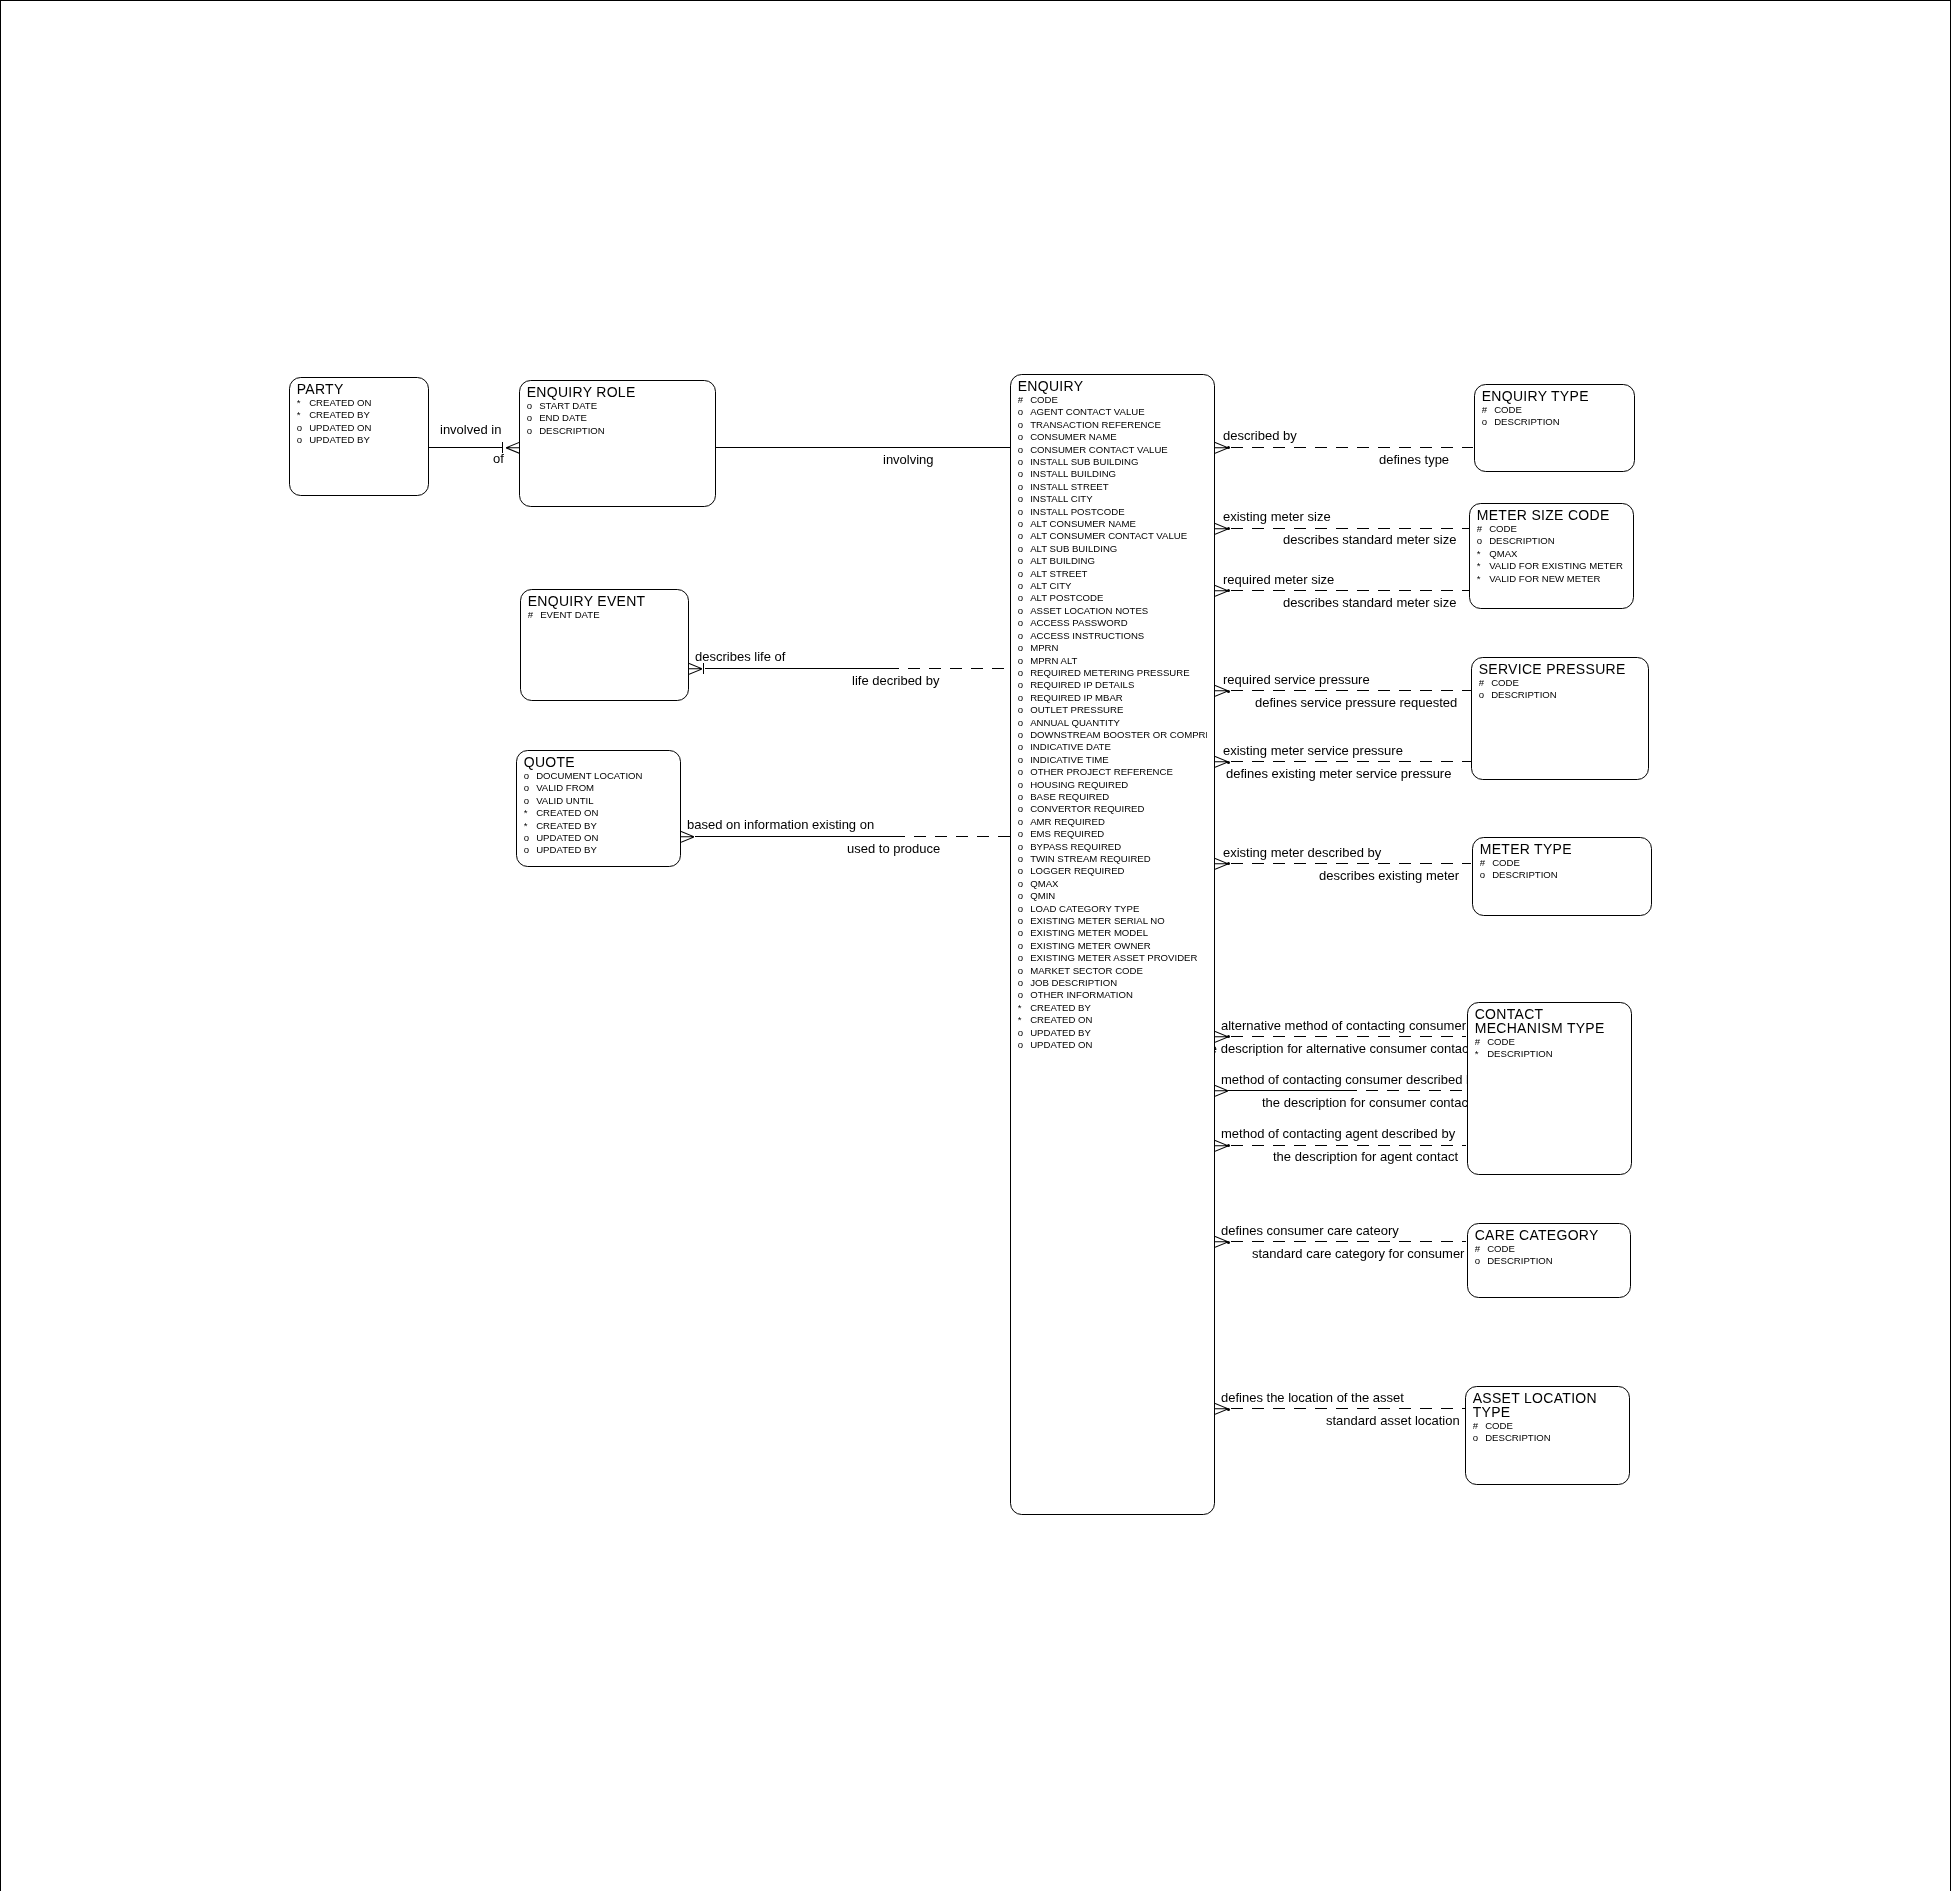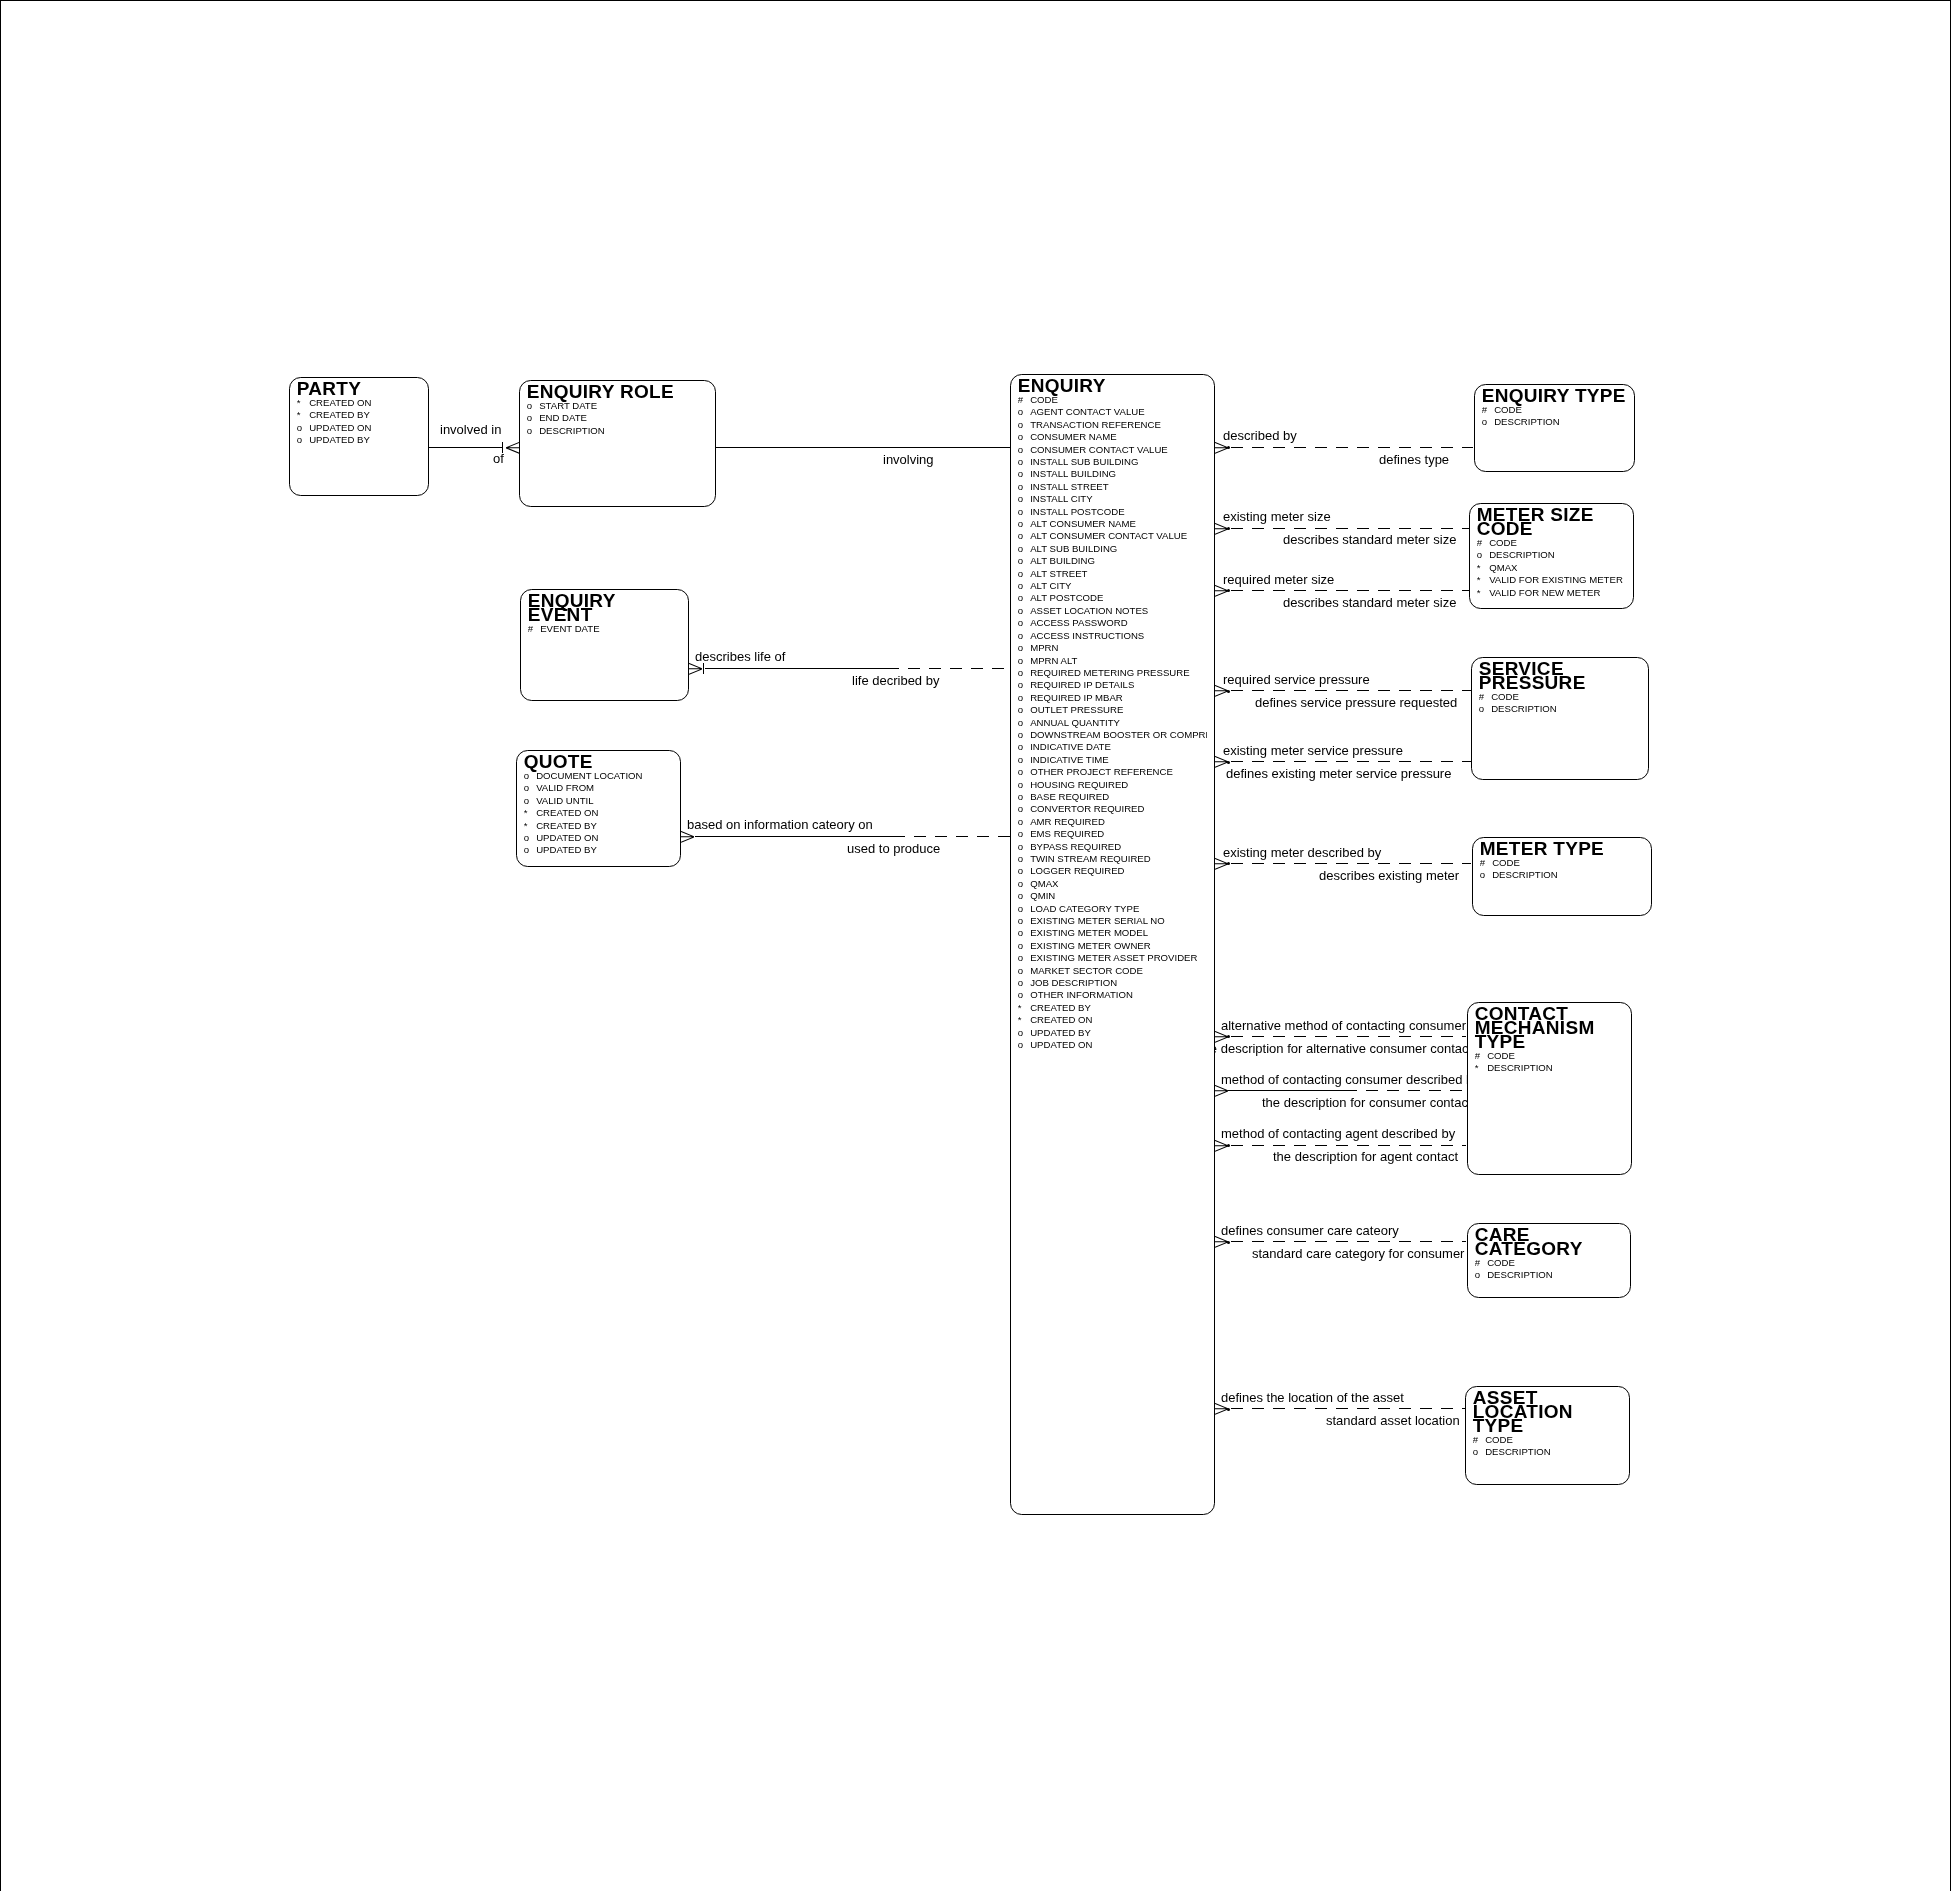--- a/index.html
+++ b/index.html
@@ -7,21 +7,21 @@
     width:1951px;height:1892px;position:relative;overflow:hidden;
     font-family:"Liberation Sans", sans-serif;color:#000;
   }
   .frame{position:absolute;inset:0;border:1.7px solid #000;pointer-events:none;}
   
   .ent{
     position:absolute;box-sizing:border-box;background:#fff;
     border:1.3px solid #000;border-radius:11.7px;padding:4.2px 6.7px 3.3px 6.7px;
   }
   .ent h3{
-    margin:0 0 0.8px 0;font-size:19px;font-weight:700;letter-spacing:0.3px;line-height:14px;
+    margin:0 0 0.8px 0;font-size:14px;font-weight:400;letter-spacing:0.3px;line-height:14px;
   }
   .attr{display:flex;font-size:9.6px;line-height:12.4px;white-space:nowrap;overflow:hidden;}
   .attr .m{width:12.5px;flex:none;}
   
   .seg{position:absolute;height:1.3px;background:#000;}
   .dseg{position:absolute;height:1.3px;
         background:repeating-linear-gradient(90deg,#000 0 11.7px,transparent 11.7px 21px);}
   .bar{position:absolute;width:1.3px;height:11px;background:#000;}
   .dot{position:absolute;width:3.3px;height:3.3px;border-radius:50%;background:#000;}
   .crow{position:absolute;}
@@ -62,21 +62,21 @@
   <div class="lab" style="left:695px;top:650px">describes life of</div>
   <div class="lab" style="left:852px;top:674px">life decribed by</div>
 </div>
 
 <div>
   <svg class="crow" style="left:681px;top:831px" width="13.4" height="11.7" viewBox="0 0 16 14">
       <path d="M16 7 L0 0.5 M16 7 L0 7 M16 7 L0 13.5" stroke="#000" stroke-width="1.2" fill="none"></path>
     </svg>
   <div class="seg" style="left:695px;top:836px;width:198px"></div>
   <div class="dseg" style="left:893px;top:836px;width:117px"></div>
-  <div class="lab" style="left:687px;top:818px">based on information cateory on</div>
+  <div class="lab" style="left:687px;top:818px">based on information existing on</div>
   <div class="lab" style="left:847px;top:842px">used to produce</div>
 </div>
 
 <div>
   <svg class="crow" style="left:1215px;top:442px" width="13.4" height="11.7" viewBox="0 0 16 14">
       <path d="M16 7 L0 0.5 M16 7 L0 7 M16 7 L0 13.5" stroke="#000" stroke-width="1.2" fill="none"></path>
     </svg>
   <div class="dot" style="left:1227px;top:446px"></div>
   <div class="dseg" style="left:1231px;top:447px;width:242px"></div>
   <div class="lab" style="left:1223px;top:429px">described by</div>

